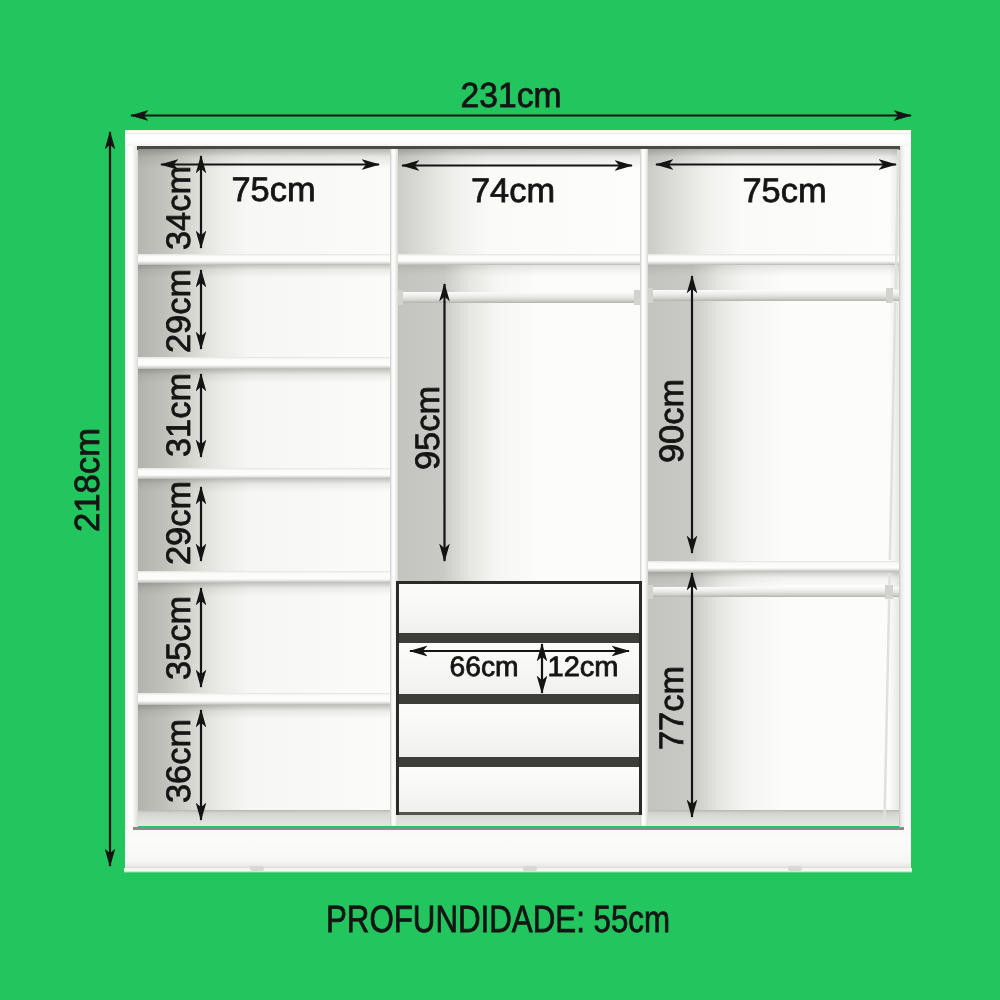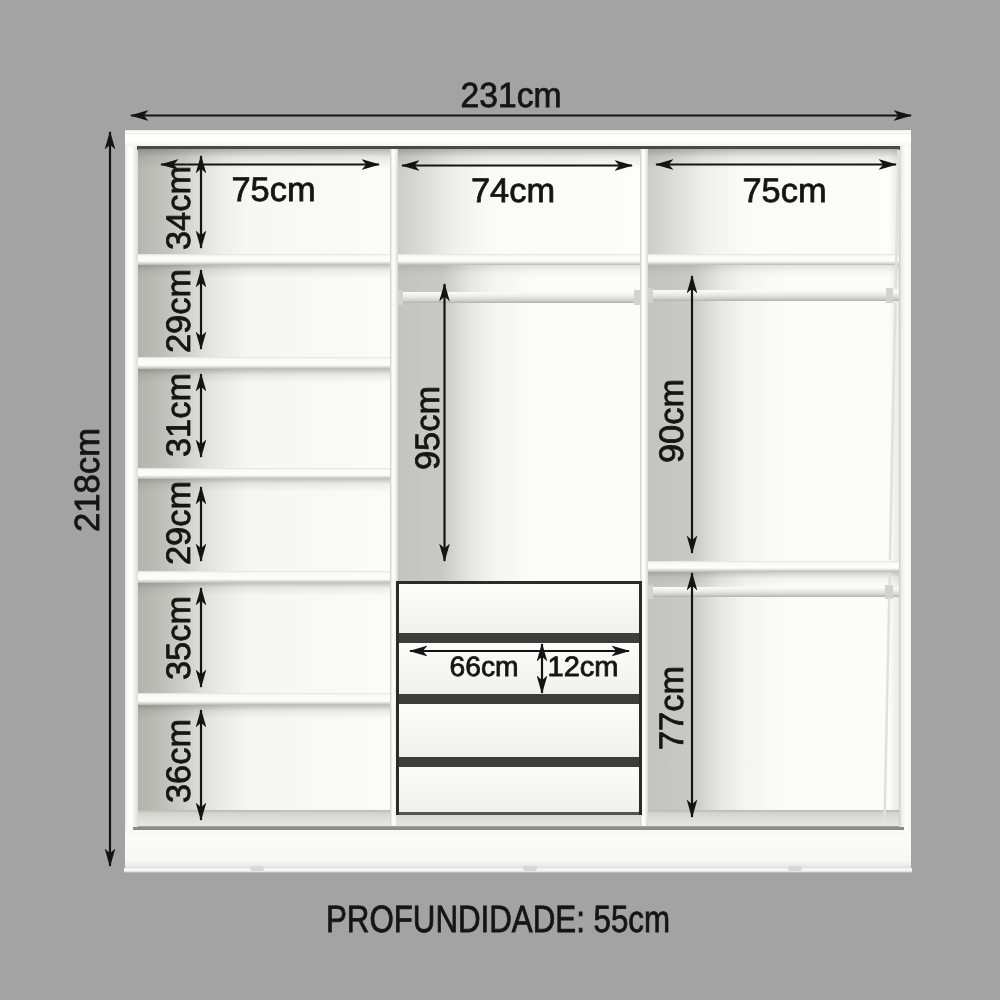--- a/index.html
+++ b/index.html
@@ -1,17 +1,17 @@
 <!DOCTYPE html>
 <html><head>
 <meta charset="utf-8">
 <style>
   html,body{margin:0;padding:0;background:#ffffff;}
   text{-webkit-font-smoothing:antialiased;text-rendering:geometricPrecision;}
-  #page{position:relative;width:1000px;height:1000px;background:#a3a3a3;overflow:hidden;
+  #page{position:relative;width:1000px;height:1000px;background:#22c55e;overflow:hidden;
         font-family:"Liberation Sans",sans-serif;}
   .abs{position:absolute;}
 </style>
 </head>
 <body>
 <div id="page">
 
   <div class="abs" style="left:125px;top:130px;width:13px;height:737px;
        background:linear-gradient(to right,#e8e8e5 0,#fdfdfc 3px,#ffffff 7px,#e3e3e0 12px,#d7d7d3 13px);"></div>
 

